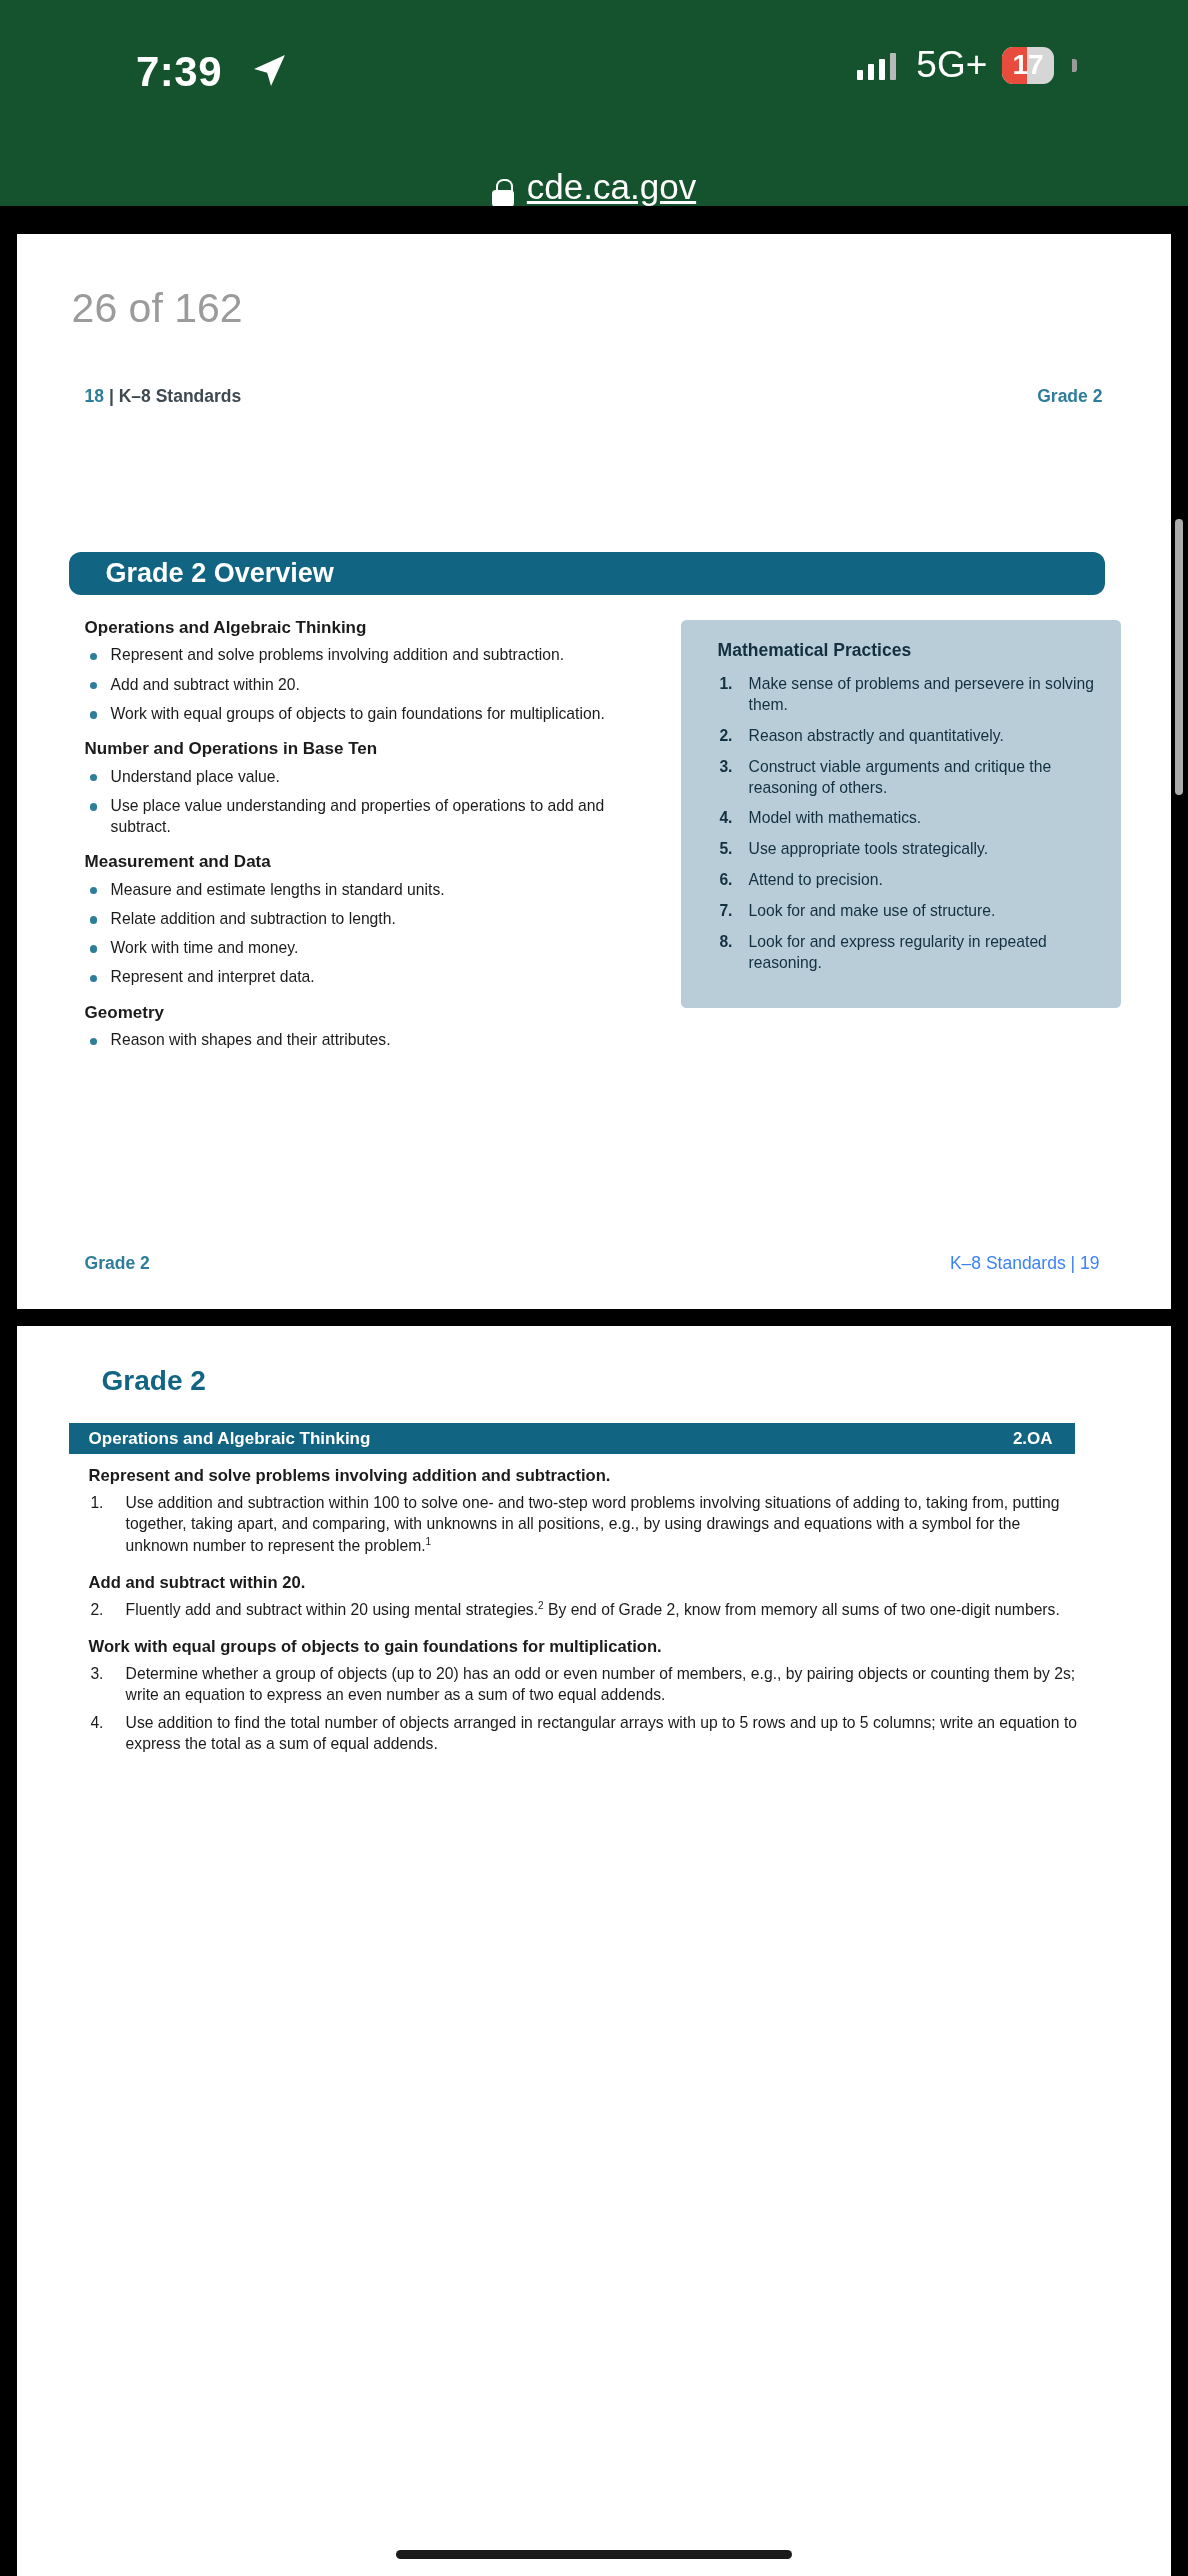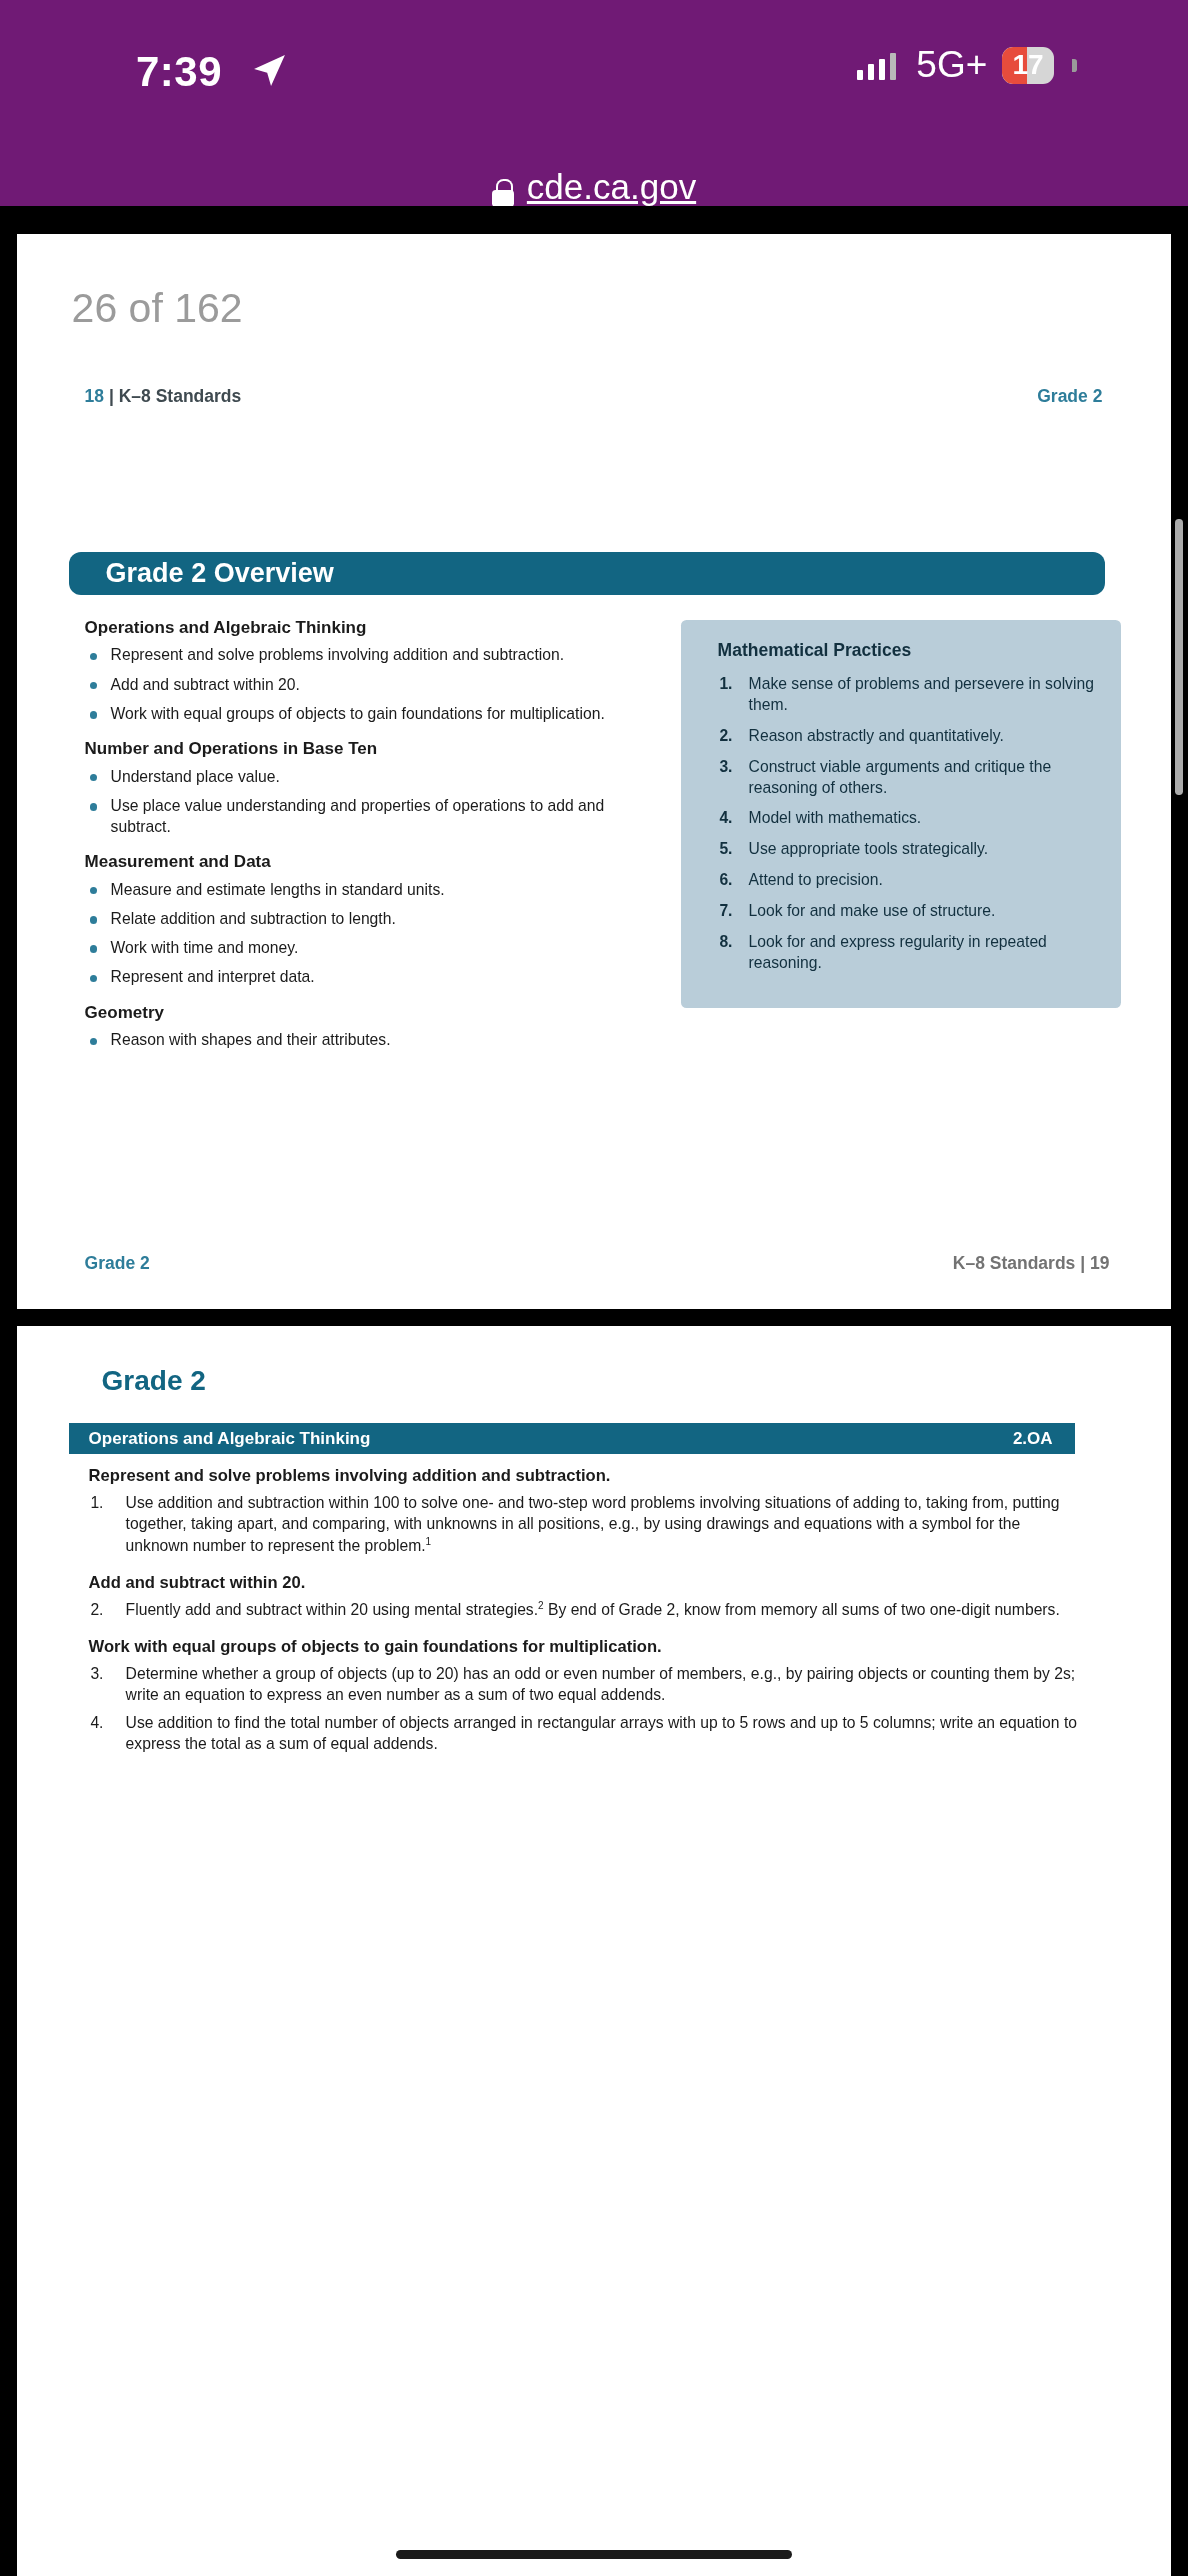--- a/index.html
+++ b/index.html
@@ -10,21 +10,21 @@
   body {
     width: 1188px;
     height: 2576px;
     font-family: "Liberation Sans", sans-serif;
     overflow: hidden;
     position: relative;
   }
 
   
   .chrome {
-    background: #701a75;
+    background: #14532d;
     width: 100%;
     height: 206px;
     position: relative;
   }
   .statusbar {
     height: 120px;
     position: relative;
     color: #ffffff;
   }
   .status-time {
@@ -269,25 +269,25 @@
   .ov-footer-left {
     position: absolute;
     left: 68px;
     bottom: 35px;
     font-size: 17.5px;
     color: #2e7d9a;
     font-weight: bold;
   }
   .ov-footer-right {
     position: absolute;
-    right: 62px;
+    right: 72px;
     bottom: 35px;
     font-size: 17.5px;
-    color: #737373;
-    font-weight: bold;
+    color: #3b82f6;
+    font-weight: normal;
   }
 
   
   #page-standards {
     top: 1120px;
     height: 1253px;
   }
   .g2-title {
     position: absolute;
     left: 85px;

